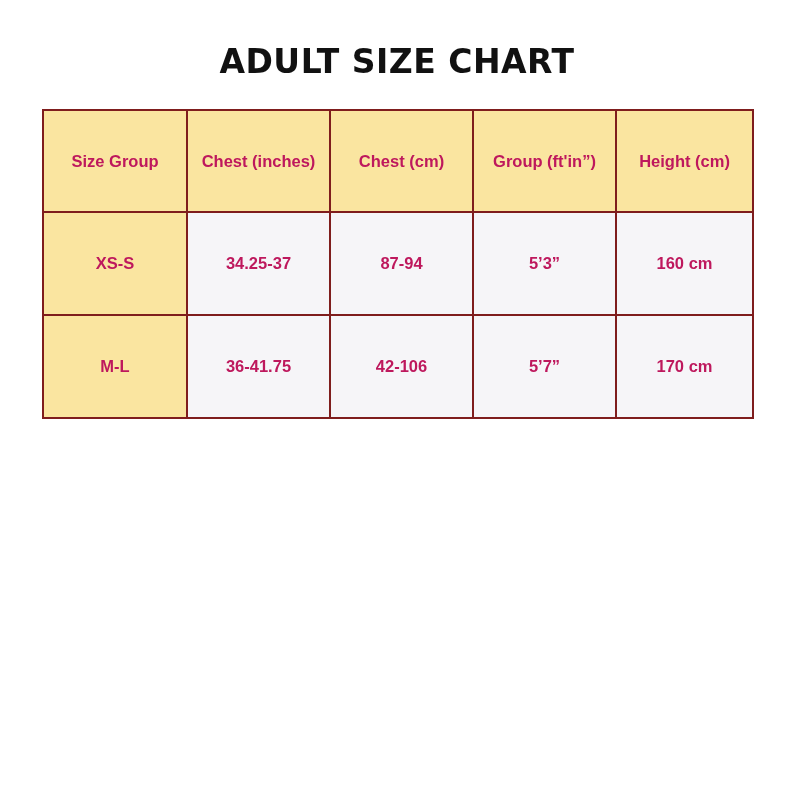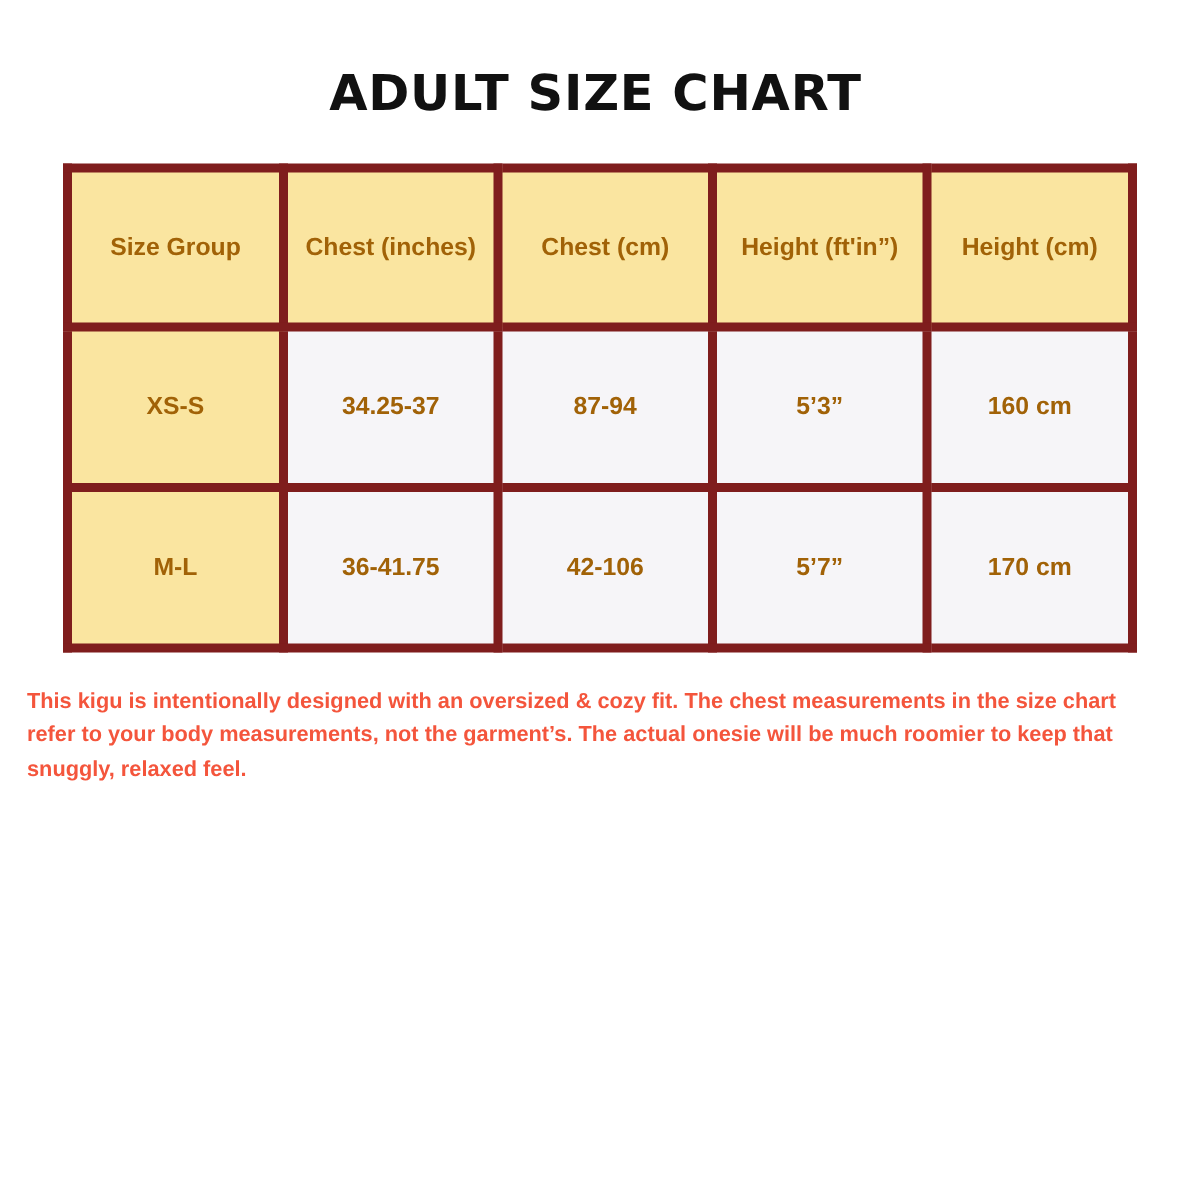--- a/index.html
+++ b/index.html
@@ -33,26 +33,26 @@
   .table-wrap {
     margin: 28px 42px 0 42px;
   }
   table.size-table {
     border-collapse: collapse;
     width: 710px;
     table-layout: fixed;
   }
   table.size-table td,
   table.size-table th {
-    border: 6px solid #7f1d1d;
+    border: 2px solid #7f1d1d;
     text-align: center;
     vertical-align: middle;
     font-size: 16.5px;
     font-weight: bold;
-    color: #a16207;
+    color: #be185d;
     padding: 0;
   }
   thead th {
     height: 100px;
     background: #fae5a0;
     font-size: 16.5px;
   }
   tbody td {
     height: 101px;
     background: #f6f5f8;
@@ -89,21 +89,21 @@
           <col class="c2">
           <col class="c3">
           <col class="c4">
           <col class="c5">
       </colgroup>
       <thead>
         <tr>
           <th>Size Group</th>
           <th>Chest (inches)</th>
           <th>Chest (cm)</th>
-          <th>Height (ft'in”)</th>
+          <th>Group (ft'in”)</th>
           <th>Height (cm)</th>
         </tr>
       </thead>
       <tbody>
         <tr>
           <td class="group-cell">XS-S</td>
           <td>34.25-37</td>
           <td>87-94</td>
           <td>5’3”</td>
           <td>160 cm</td>
@@ -112,15 +112,14 @@
           <td class="group-cell">M-L</td>
           <td>36-41.75</td>
           <td>42-106</td>
           <td>5’7”</td>
           <td>170 cm</td>
         </tr>
       </tbody>
     </table>
   </div>
 
-  <p class="note">This kigu is intentionally designed with an oversized &amp; cozy fit. The chest measurements in the size chart refer to your body measurements, not the garment’s. The actual onesie will be much roomier to keep that snuggly, relaxed feel.</p>
 
 </div>
 
 </body></html>

